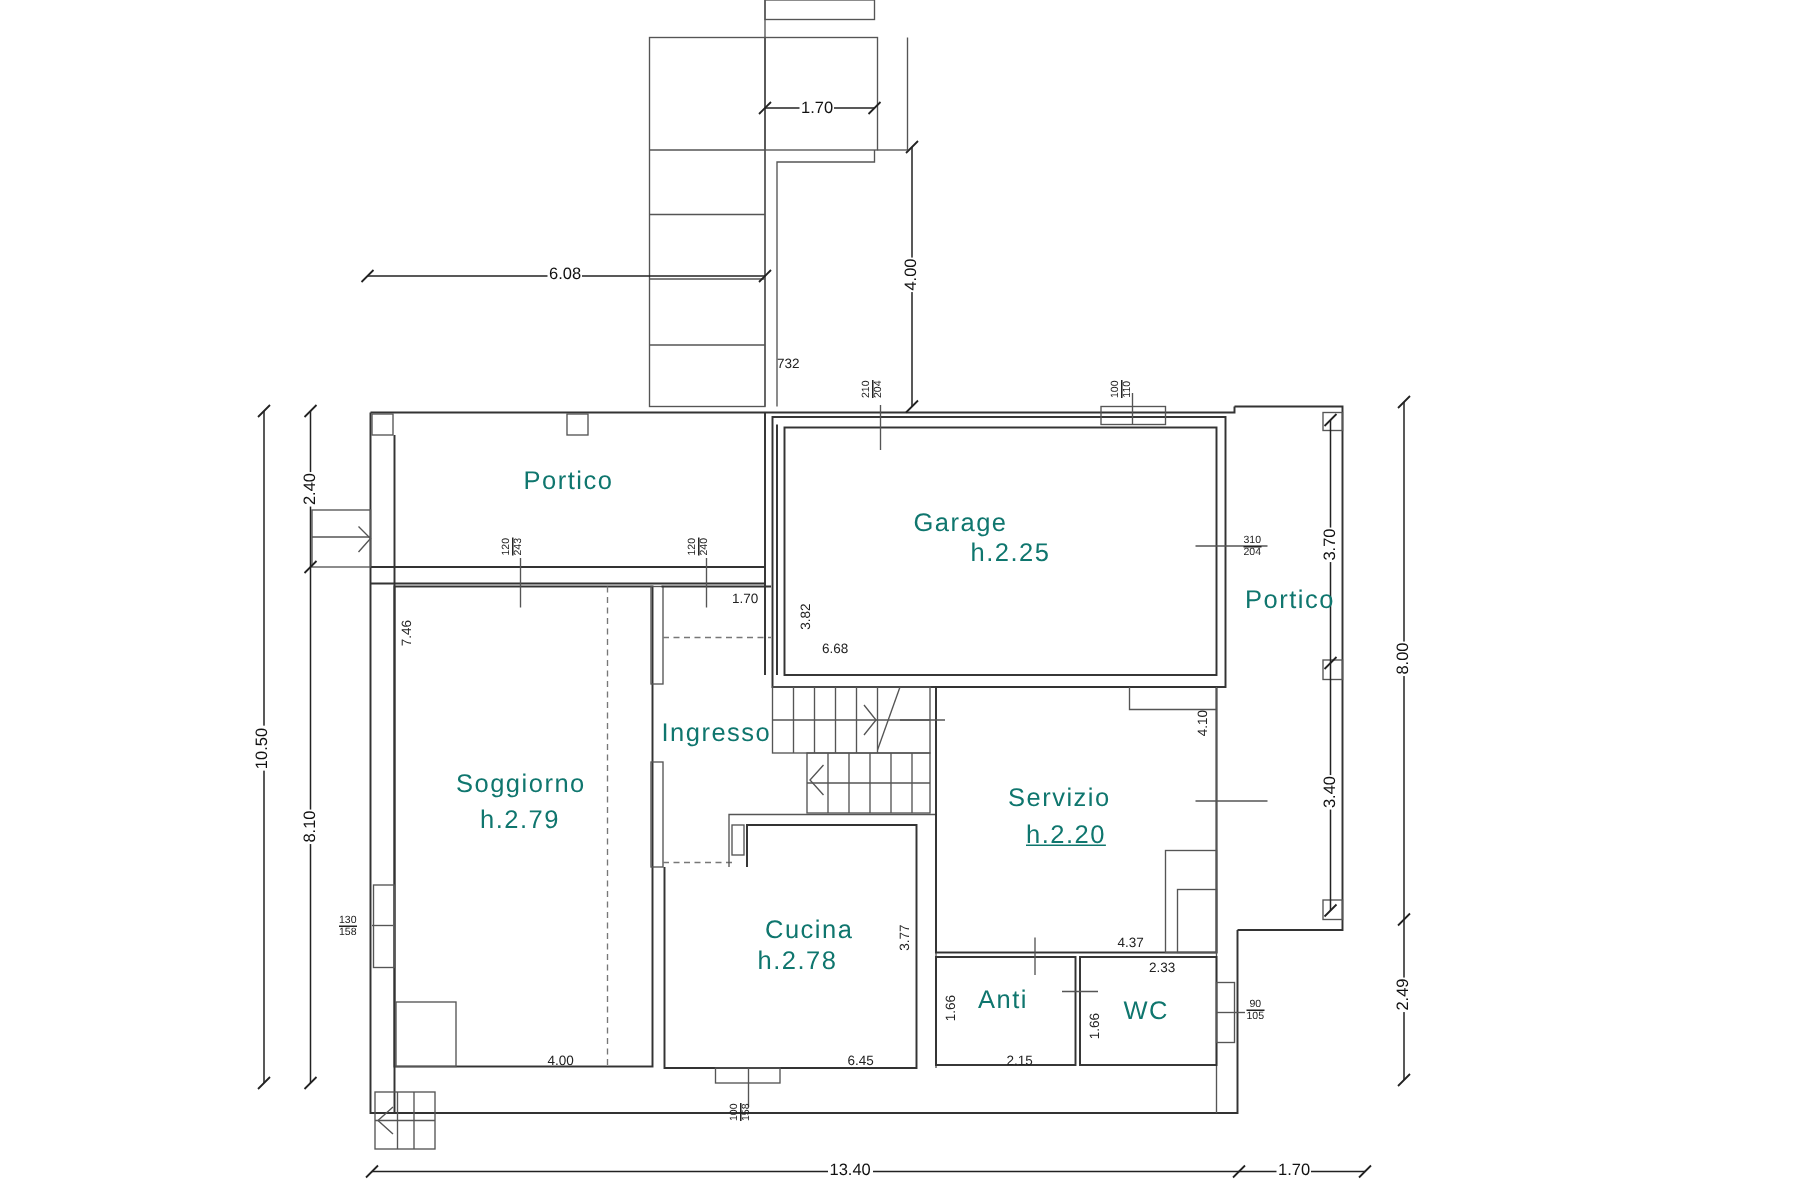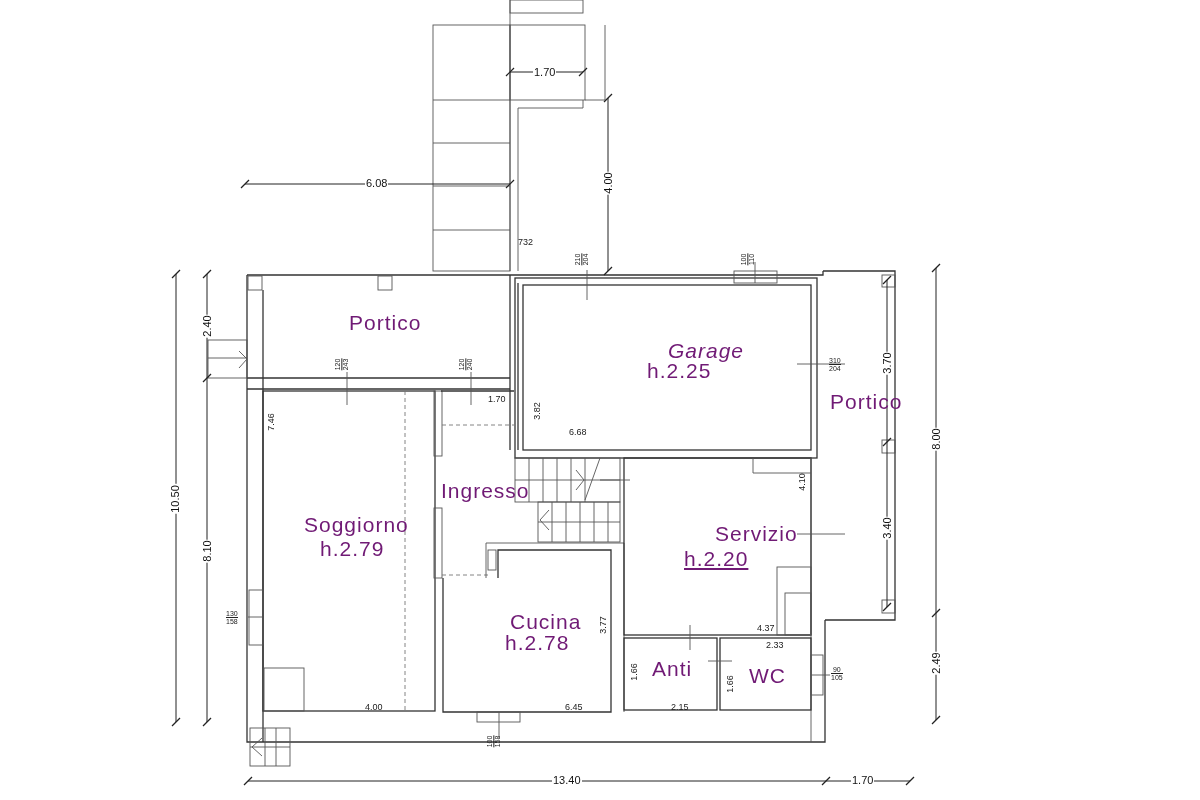--- a/index.html
+++ b/index.html
@@ -4,21 +4,21 @@
 <style>
   html, body { margin: 0; padding: 0; background: #ffffff; }
   body { width: 1200px; height: 800px; overflow: hidden; position: relative; font-family: "Liberation Sans", sans-serif; }
   svg#plan { position: absolute; left: 0; top: 0; }
   .w { stroke: #333; stroke-width: 1.3; fill: none; }
   .wt { stroke: #555; stroke-width: 0.9; fill: none; }
   .d { stroke: #777; stroke-width: 0.9; fill: none; stroke-dasharray: 4 3; }
   .dim { stroke: #222; stroke-width: 1; fill: none; }
   .tick { stroke: #222; stroke-width: 1.2; }
   .lbl { position: absolute; color: #444; white-space: nowrap; font-family: "Liberation Sans", sans-serif; }
-  .room { font-size: 21px; color: #701a75; letter-spacing: 1px; font-weight: 300; }
+  .room { font-size: 17px; color: #0f766e; letter-spacing: 1px; font-weight: 300; }
   .dimtxt { font-size: 11px; color: #111; background: #fff; padding: 0 1px; }
   .small { font-size: 9px; color: #222; }
   .vert { transform: rotate(-90deg); transform-origin: center center; }
   .frac { position: absolute; font-size: 7px; line-height: 7px; color: #222; text-align: center; }
   .frac .top { border-bottom: 0.8px solid #222; display: block; }
 </style>
 </head>
 <body>
 
 <svg id="plan" width="1200" height="800" viewBox="0 0 1200 800">
@@ -168,27 +168,27 @@
     <line class="wt" x1="690" y1="625" x2="690" y2="650"></line>
     <line class="wt" x1="708" y1="661" x2="732" y2="661"></line>
     <line class="wt" x1="600" y1="480" x2="630" y2="480"></line>
     <line class="wt" x1="248" y1="617" x2="262" y2="617"></line>
     <line class="wt" x1="499" y1="712" x2="499" y2="738"></line>
     <line class="wt" x1="811" y1="675" x2="830" y2="675"></line>
   </g>
 </svg>
 
 <div class="lbl room" style="left:349px;top:311px;">Portico</div>
-<div class="lbl room" style="left:668px;top:339px;font-style:italic;">Garage</div>
+<div class="lbl room" style="left:609px;top:339px;">Garage</div>
 <div class="lbl room" style="left:647px;top:359px;">h.2.25</div>
 <div class="lbl room" style="left:830px;top:390px;">Portico</div>
 <div class="lbl room" style="left:304px;top:513px;">Soggiorno</div>
 <div class="lbl room" style="left:320px;top:537px;">h.2.79</div>
 <div class="lbl room" style="left:441px;top:479px;">Ingresso</div>
-<div class="lbl room" style="left:715px;top:522px;">Servizio</div>
+<div class="lbl room" style="left:672px;top:522px;">Servizio</div>
 <div class="lbl room" style="left:684px;top:547px;text-decoration:underline;">h.2.20</div>
 <div class="lbl room" style="left:510px;top:610px;">Cucina</div>
 <div class="lbl room" style="left:505px;top:631px;">h.2.78</div>
 <div class="lbl room" style="left:652px;top:657px;">Anti</div>
 <div class="lbl room" style="left:749px;top:664px;">WC</div>
 
 <div class="lbl dimtxt" style="left:365px;top:177px;">6.08</div>
 <div class="lbl dimtxt" style="left:533px;top:66px;">1.70</div>
 <div class="lbl dimtxt vert" style="left:596px;top:177px;">4.00</div>
 <div class="lbl small" style="left:518px;top:237px;text-align:right;">732</div>
@@ -196,28 +196,28 @@
 <div class="lbl dimtxt vert" style="left:195px;top:320px;">2.40</div>
 <div class="lbl dimtxt vert" style="left:195px;top:545px;">8.10</div>
 <div class="lbl dimtxt vert" style="left:924px;top:433px;">8.00</div>
 <div class="lbl dimtxt vert" style="left:924px;top:657px;">2.49</div>
 <div class="lbl dimtxt vert" style="left:875px;top:357px;">3.70</div>
 <div class="lbl dimtxt vert" style="left:875px;top:522px;">3.40</div>
 <div class="lbl dimtxt" style="left:519px;top:774px;margin-left:33px;">13.40</div>
 <div class="lbl dimtxt" style="left:851px;top:774px;">1.70</div>
 
 <div class="lbl small vert" style="left:528px;top:406px;">3.82</div>
-<div class="lbl small" style="left:569px;top:427px;text-align:right;">6.68</div>
+<div class="lbl small" style="left:548px;top:427px;text-align:right;">6.68</div>
 <div class="lbl small" style="left:488px;top:394px;">1.70</div>
 <div class="lbl small vert" style="left:262px;top:417px;">7.46</div>
 <div class="lbl small" style="left:365px;top:702px;">4.00</div>
 <div class="lbl small" style="left:565px;top:702px;">6.45</div>
 <div class="lbl small vert" style="left:594px;top:620px;">3.77</div>
 <div class="lbl small vert" style="left:793px;top:477px;">4.10</div>
-<div class="lbl small" style="left:745px;top:623px;margin-left:12px;">4.37</div>
+<div class="lbl small" style="left:745px;top:623px;">4.37</div>
 <div class="lbl small vert" style="left:625px;top:667px;">1.66</div>
 <div class="lbl small" style="left:671px;top:702px;">2.15</div>
 <div class="lbl small vert" style="left:721px;top:679px;">1.66</div>
 <div class="lbl small" style="left:766px;top:640px;">2.33</div>
 
 <div class="frac" style="left:576px;top:252px;transform:rotate(-90deg);">
   <span class="top">210</span>
   <span>204</span>
 </div>
 <div class="frac" style="left:742px;top:252px;transform:rotate(-90deg);">

